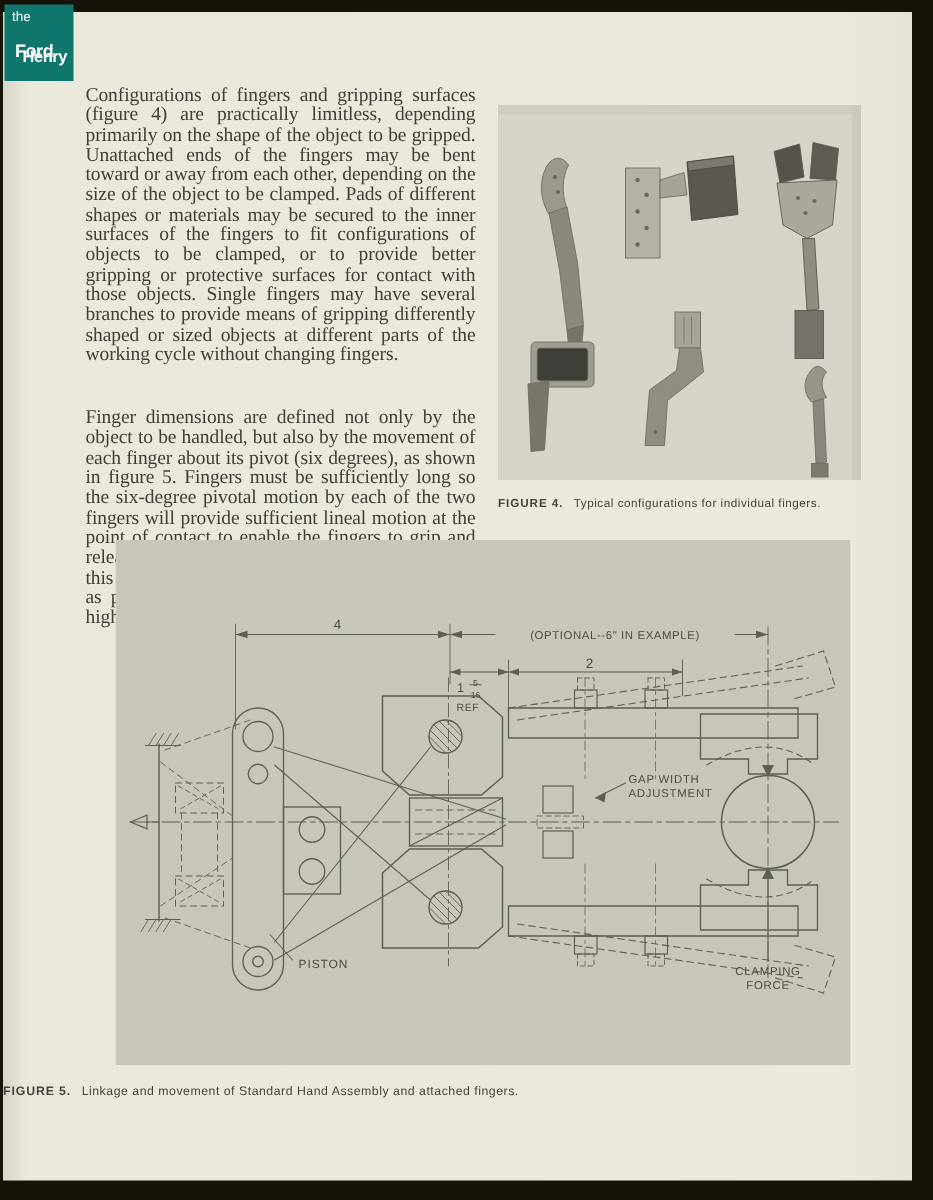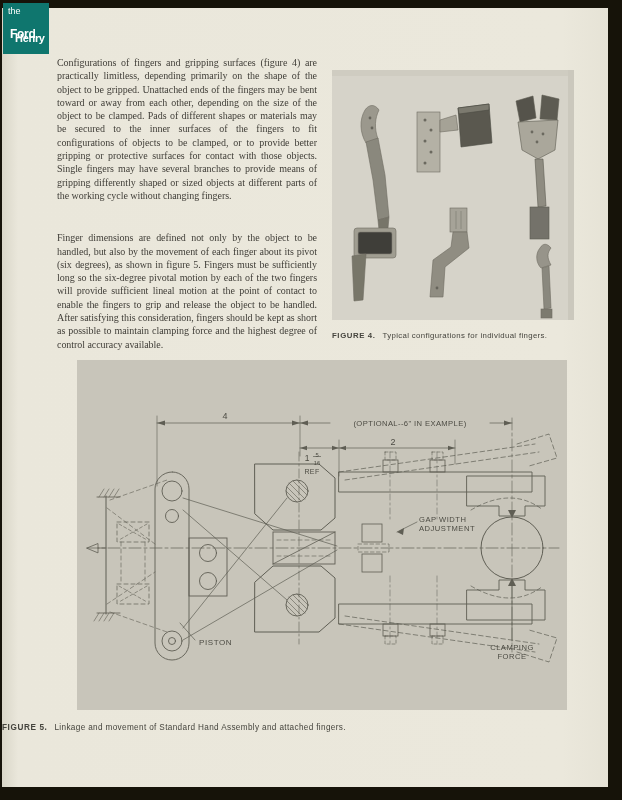--- a/index.html
+++ b/index.html
@@ -15,21 +15,21 @@
   .logo{
     position:absolute;left:3px;top:3px;width:46px;height:51px;
     background:#0f766e;color:#ffffff;
     font-family:"Liberation Sans", sans-serif;z-index:5;
   }
   .logo .the{position:absolute;left:5px;top:3px;font-size:9px;}
   .logo .henry{position:absolute;left:12px;top:29px;font-size:11px;font-weight:bold;letter-spacing:-0.3px;}
   .logo .ford{position:absolute;left:7px;top:24px;font-size:12px;font-weight:bold;letter-spacing:-0.3px;}
   .textcol{
     position:absolute;left:55px;top:48px;width:260px;
-    color:#403e38;font-size:10px;line-height:13.3px;text-align:justify;
+    color:#403e38;font-size:13px;line-height:13.3px;text-align:justify;
     letter-spacing:-0.05px;
   }
   .textcol p{margin:0;}
   .textcol p + p{margin-top:29px;}
   .fig4{position:absolute;left:330px;top:62px;width:242px;}
   .fig4 svg{display:block;}
   .figcap{
     font-family:"Liberation Sans", sans-serif;font-size:7.8px;color:#45443d;
     letter-spacing:0.35px;margin-top:11px;
   }

